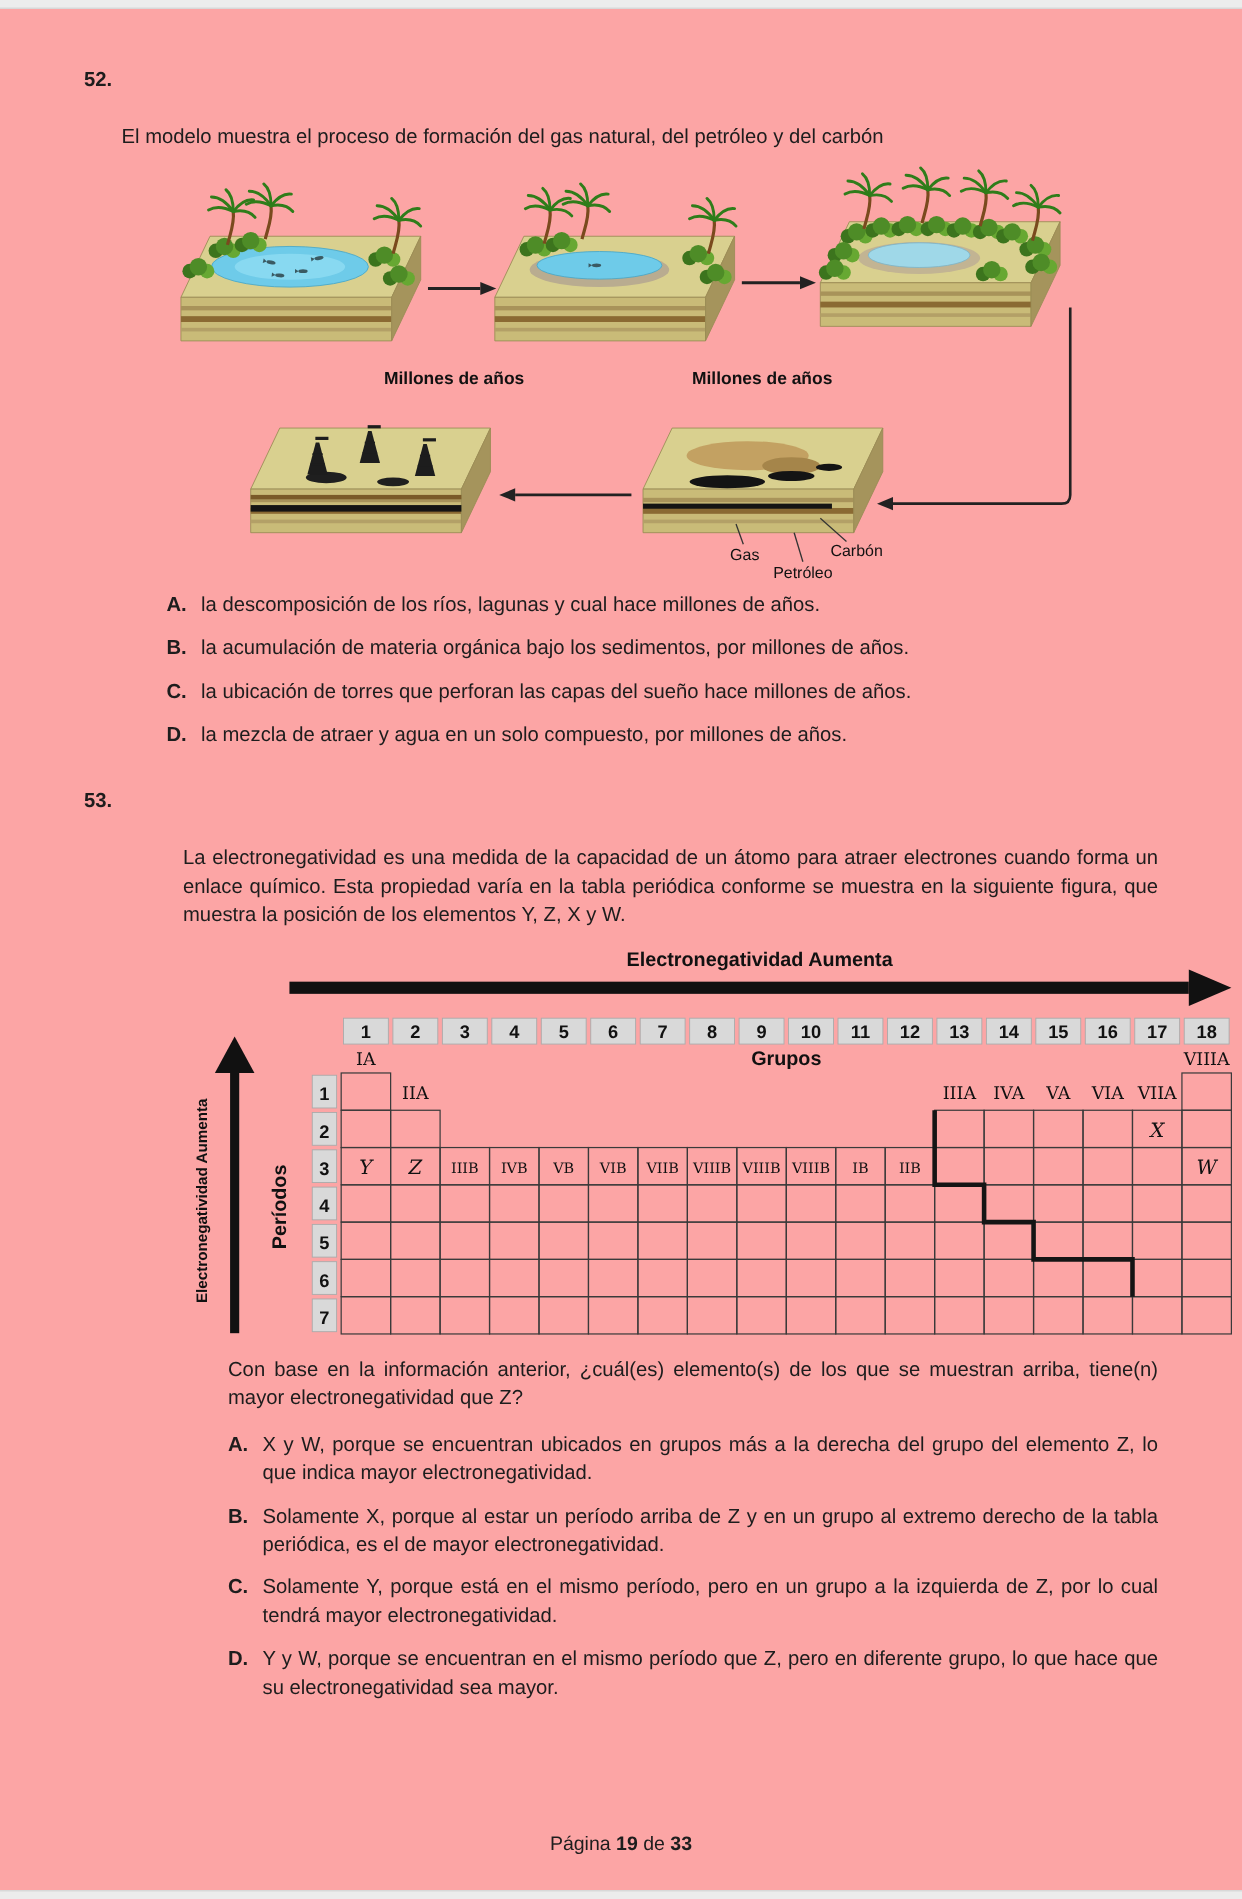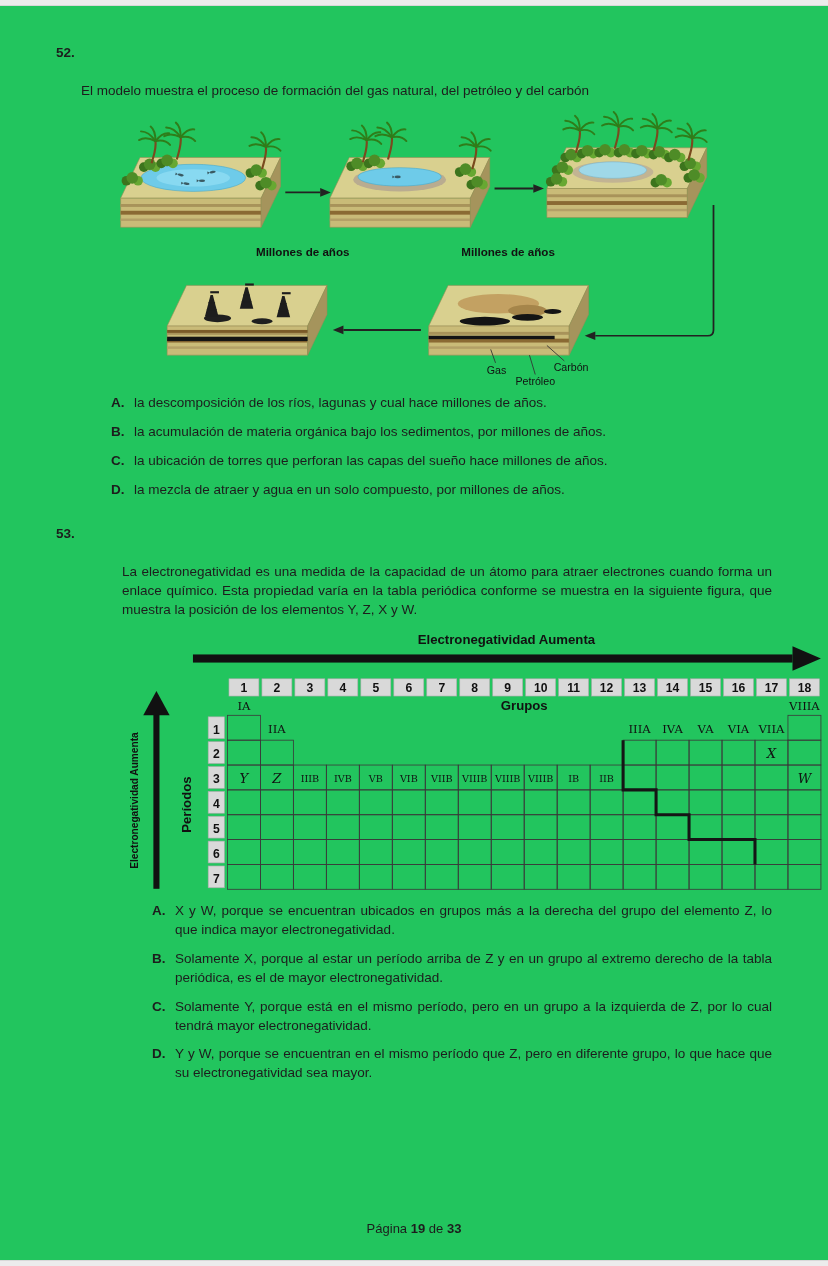--- a/index.html
+++ b/index.html
@@ -1,16 +1,16 @@
 <!DOCTYPE html>
 <html><head>
 <meta charset="utf-8">
 <style>
   html,body{margin:0;padding:0;background:#fff;}
-  .page{position:relative;width:828px;height:1266px;background:#22c55e;overflow:hidden;
+  .page{position:relative;width:828px;height:1266px;background:#fca5a5;overflow:hidden;
         font-family:"Liberation Sans",sans-serif;color:#1d1d1d;}
   .edge{position:absolute;left:0;right:0;height:5px;background:#ececec;border-bottom:1px solid #d8d8d8;}
   .edge.bottom{bottom:0;border-bottom:none;border-top:1px solid #d8d8d8;}
   .content{padding:44px 56px 0;font-size:13.5px;line-height:1.4;}
   .q{display:flex;}
   .qnum{font-weight:700;width:25px;flex:none;}
   .qbody{flex:1;min-width:0;}
   .qstem{text-align:justify;margin-top:38px;}
   .fig52{display:block;margin:8px 0 2px 28px;}
   .follow{margin:8px 0 12px 30px;text-align:justify;}
@@ -399,20 +399,21 @@
               <text x="473.75" y="149.5" text-anchor="middle" class="pt-b">IIB</text>
               <text x="116.25" y="150.5" text-anchor="middle" class="pt-el">Y</text>
               <text x="148.75" y="150.5" text-anchor="middle" class="pt-el">Z</text>
               <text x="636.25" y="126" text-anchor="middle" class="pt-el">X</text>
               <text x="668.75" y="150.5" text-anchor="middle" class="pt-el">W</text>
             </g>
 
           <path d="M490,108.5 L490,157.5 L522.5,157.5 L522.5,182 L555,182 L555,206.5 L620,206.5 L620,231" class="pt-stair"></path>
         </svg>
 
+        <div class="follow">Con base en la información anterior, ¿cuál(es) elemento(s) de los que se muestran arriba, tiene(n) mayor electronegatividad que Z?</div>
 
         <div class="opts">
           <div class="opt">
             <span class="letter">A.</span>
             <span class="otext">X y W, porque se encuentran ubicados en grupos más a la derecha del grupo del elemento Z, lo que indica mayor electronegatividad.</span>
           </div>
           <div class="opt">
             <span class="letter">B.</span>
             <span class="otext">Solamente X, porque al estar un período arriba de Z y en un grupo al extremo derecho de la tabla periódica, es el de mayor electronegatividad.</span>
           </div>

